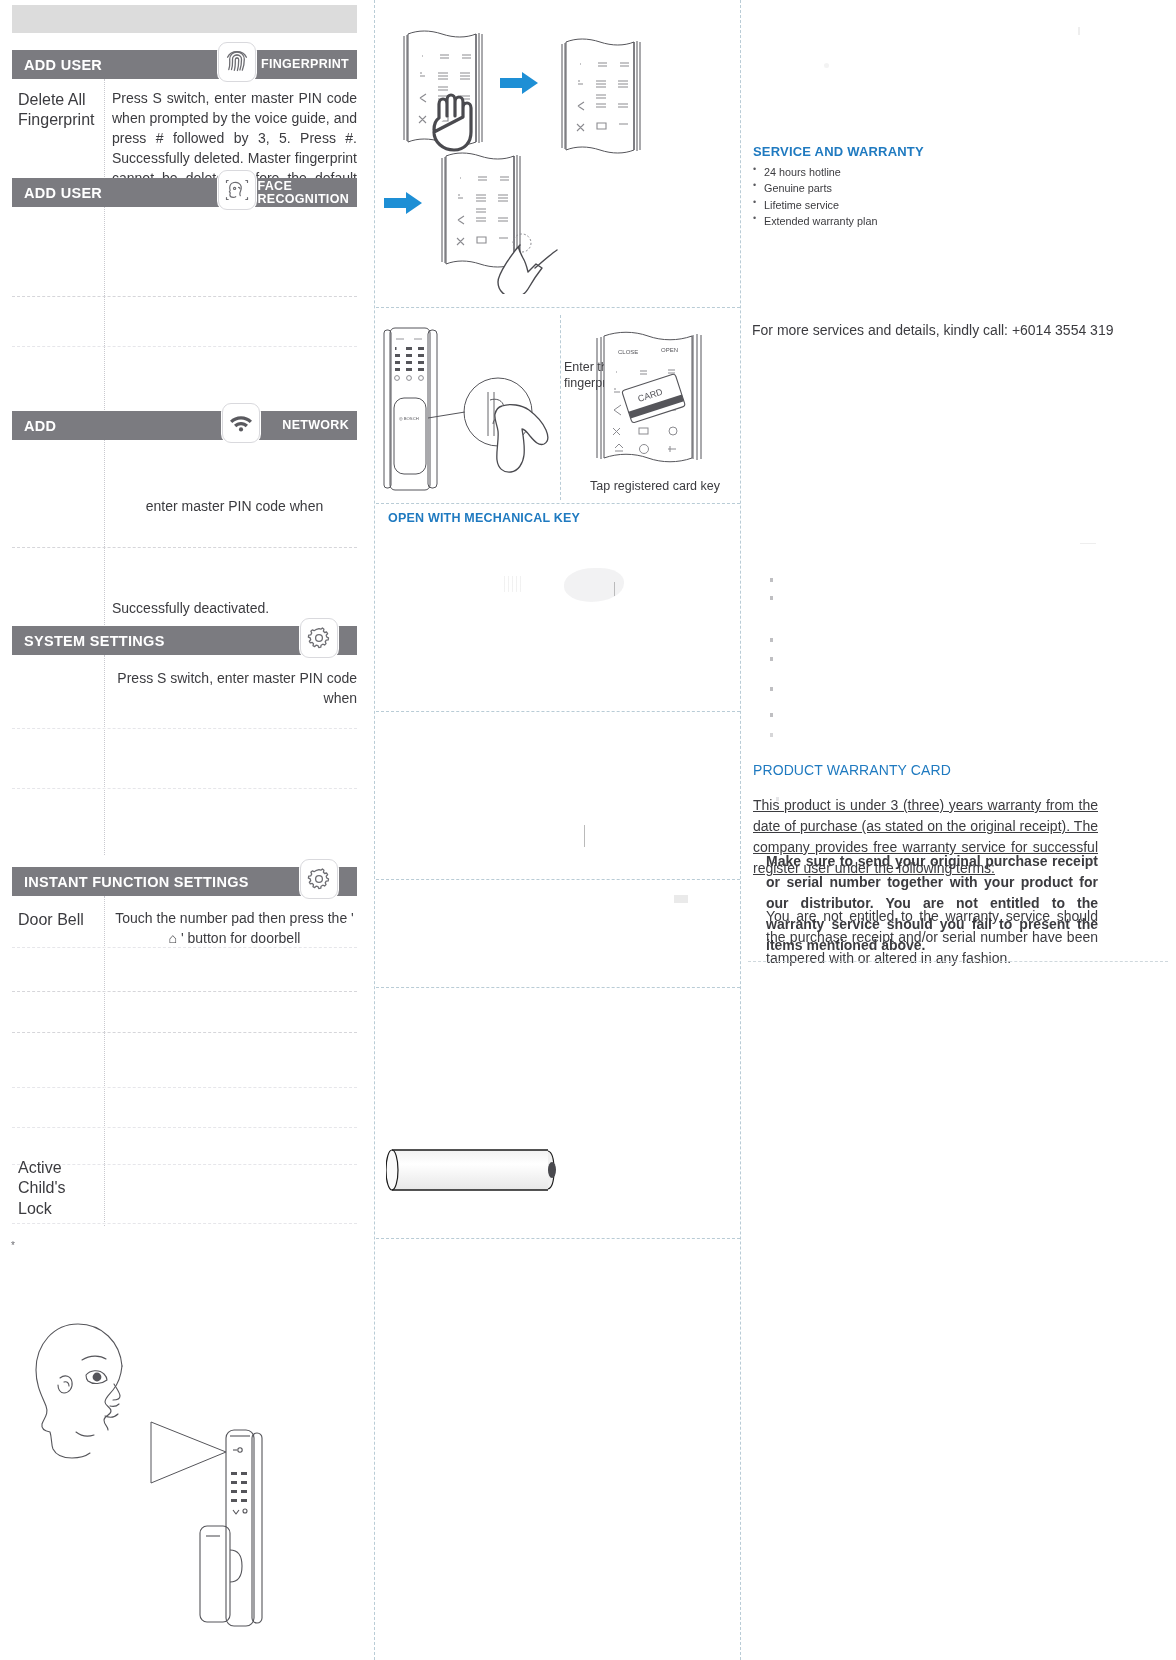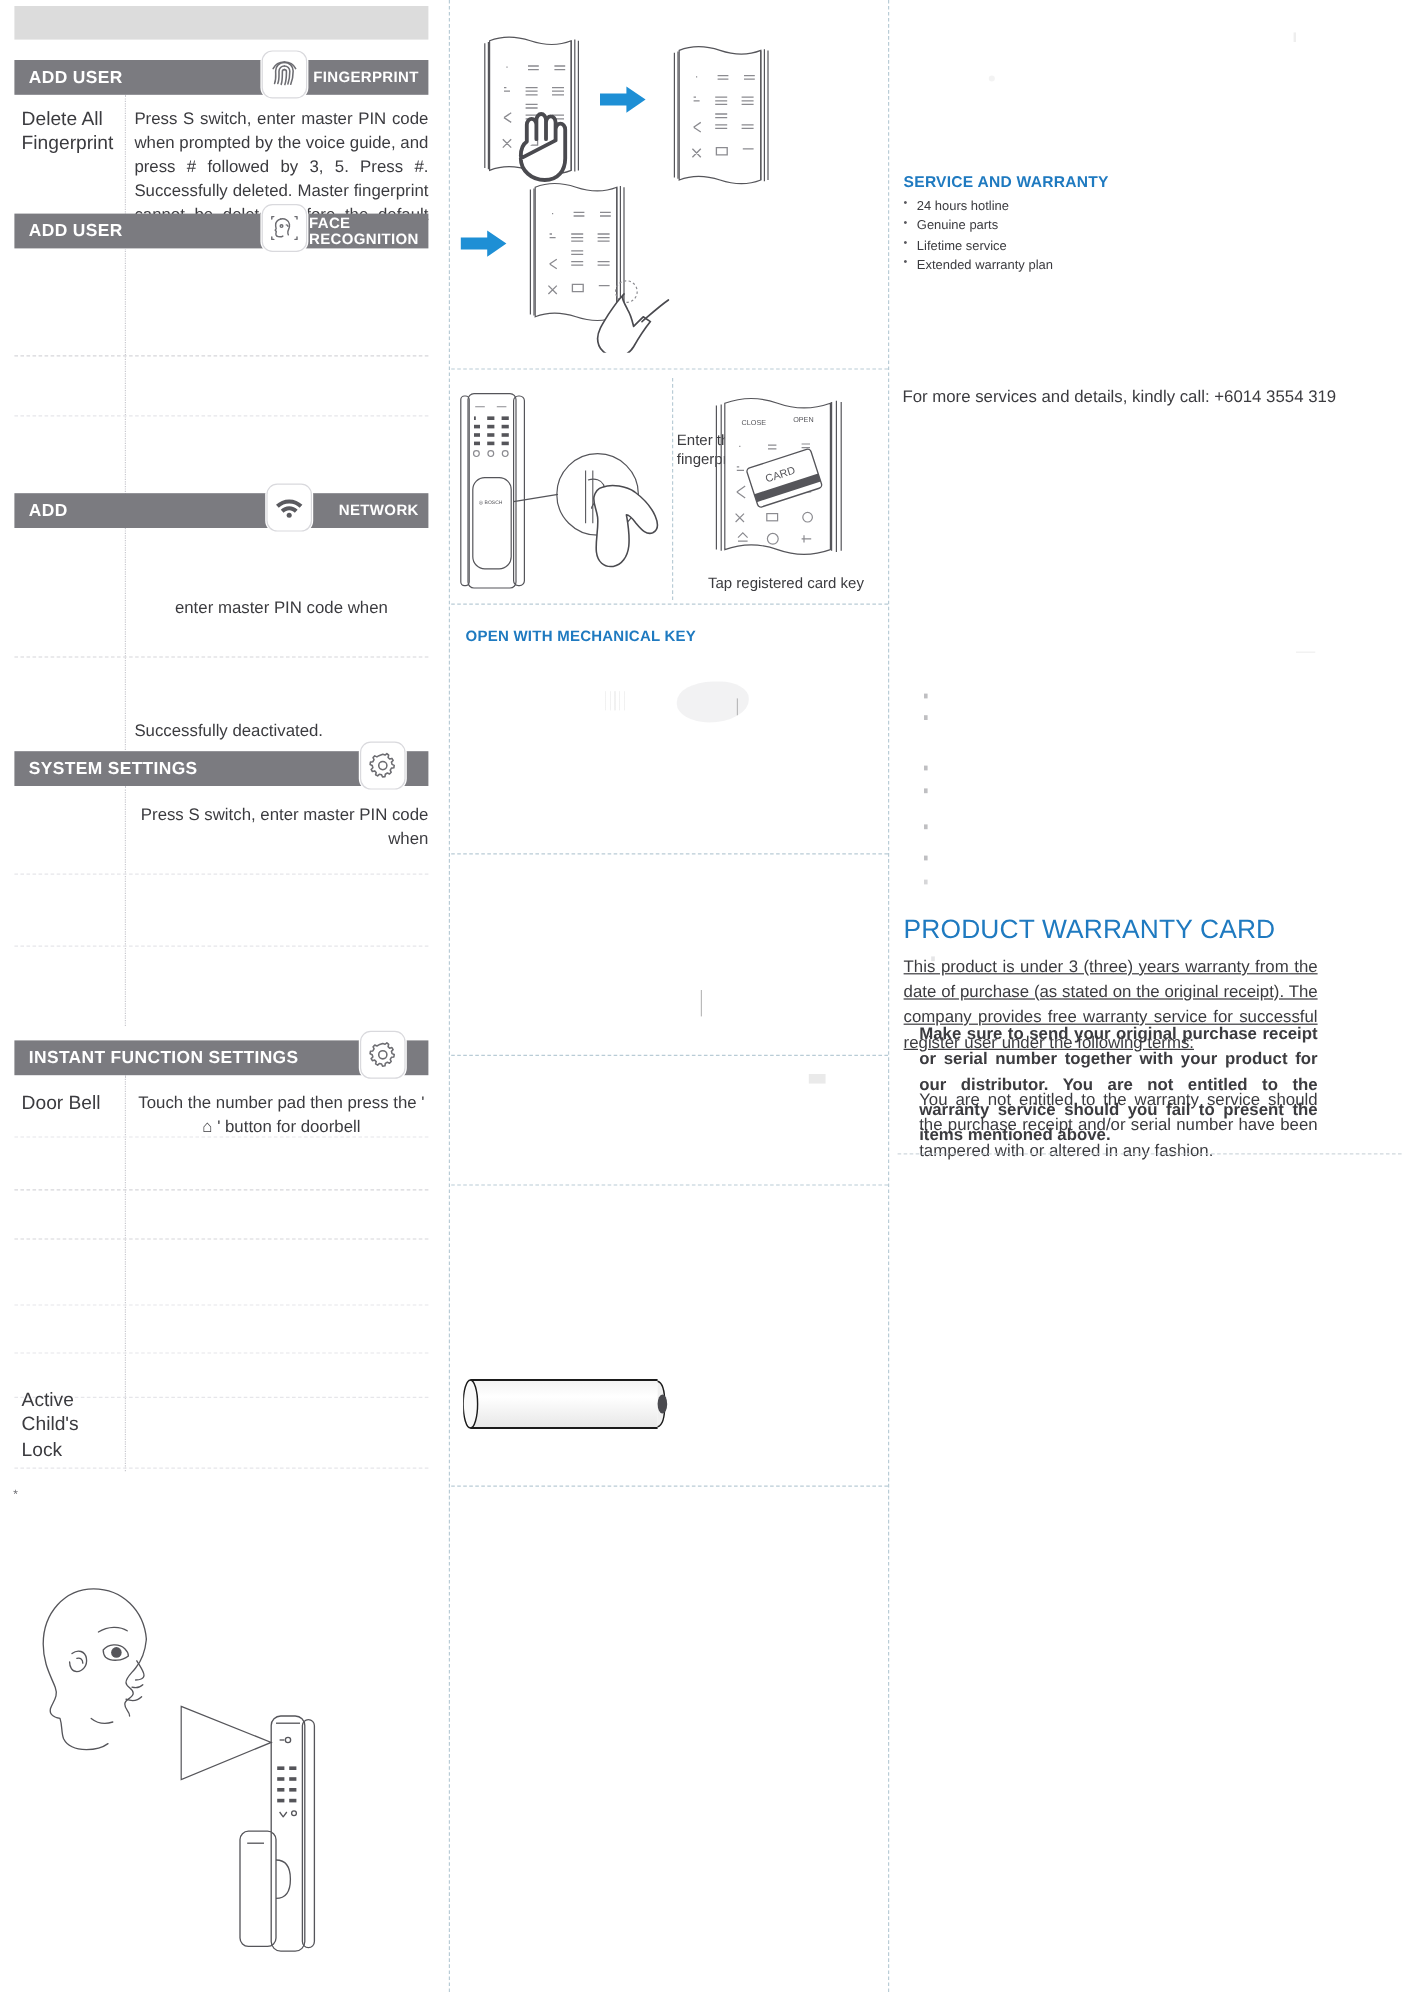--- a/index.html
+++ b/index.html
@@ -90,21 +90,21 @@
   }
   .cap {
     position:absolute; font-size:12.5px; color:#3b3b3f; line-height:1.25;
   }
 
   
   .r-head {
     position:absolute; color:#1f7ac0; font-weight:bold;
   }
   .r-h-service { font-size:13px; letter-spacing:.2px; }
-  .r-h-warranty { font-size:22px; letter-spacing:.1px; font-weight:normal; }
+  .r-h-warranty { font-size:14px; letter-spacing:.1px; font-weight:normal; }
   .r-list { position:absolute; list-style:none; margin:0; padding:0; }
   .r-list li {
     font-size:10.8px; line-height:1.52; color:#3b3b3f;
     position:relative; padding-left:12px;
   }
   .r-list li:before {
     content:"\2022"; position:absolute; left:1px; top:-1px;
     font-size:9px; color:#5a5a5f;
   }
   .r-para {
@@ -430,21 +430,21 @@
           <rect x="34" y="74" width="56" height="7" fill="#55555a"></rect>
           <text x="47" y="68" font-family="Liberation Sans" font-size="9" fill="#55555a">CARD</text>
         </g>
       </svg>
     </div>
 
     <div class="cap" style="left:216px; top:479px;">Tap registered card key</div>
 
     <div class="mid-sub" style="top:503px;"></div>
 
-    <div class="blue-head" style="left:14px; top:523px;">OPEN WITH MECHANICAL KEY</div>
+    <div class="blue-head" style="left:14px; top:511px;">OPEN WITH MECHANICAL KEY</div>
 
     <div class="ghost" style="left:130px; top:576px; width:20px; height:16px;
          background:repeating-linear-gradient(90deg,#777 0 1px,transparent 1px 4px);"></div>
     <div class="ghost" style="left:190px; top:568px; width:60px; height:34px;
          background:#9a9aa0; border-radius:50% 40% 55% 45%; opacity:.13;"></div>
     <div class="ghost" style="left:240px; top:582px; width:1px; height:14px; background:#666; opacity:.4;"></div>
 
     <div class="mid-sub" style="top:711px;"></div>
 
     <div class="ghost" style="left:210px; top:825px; width:1px; height:22px; background:#666; opacity:.45;"></div>

